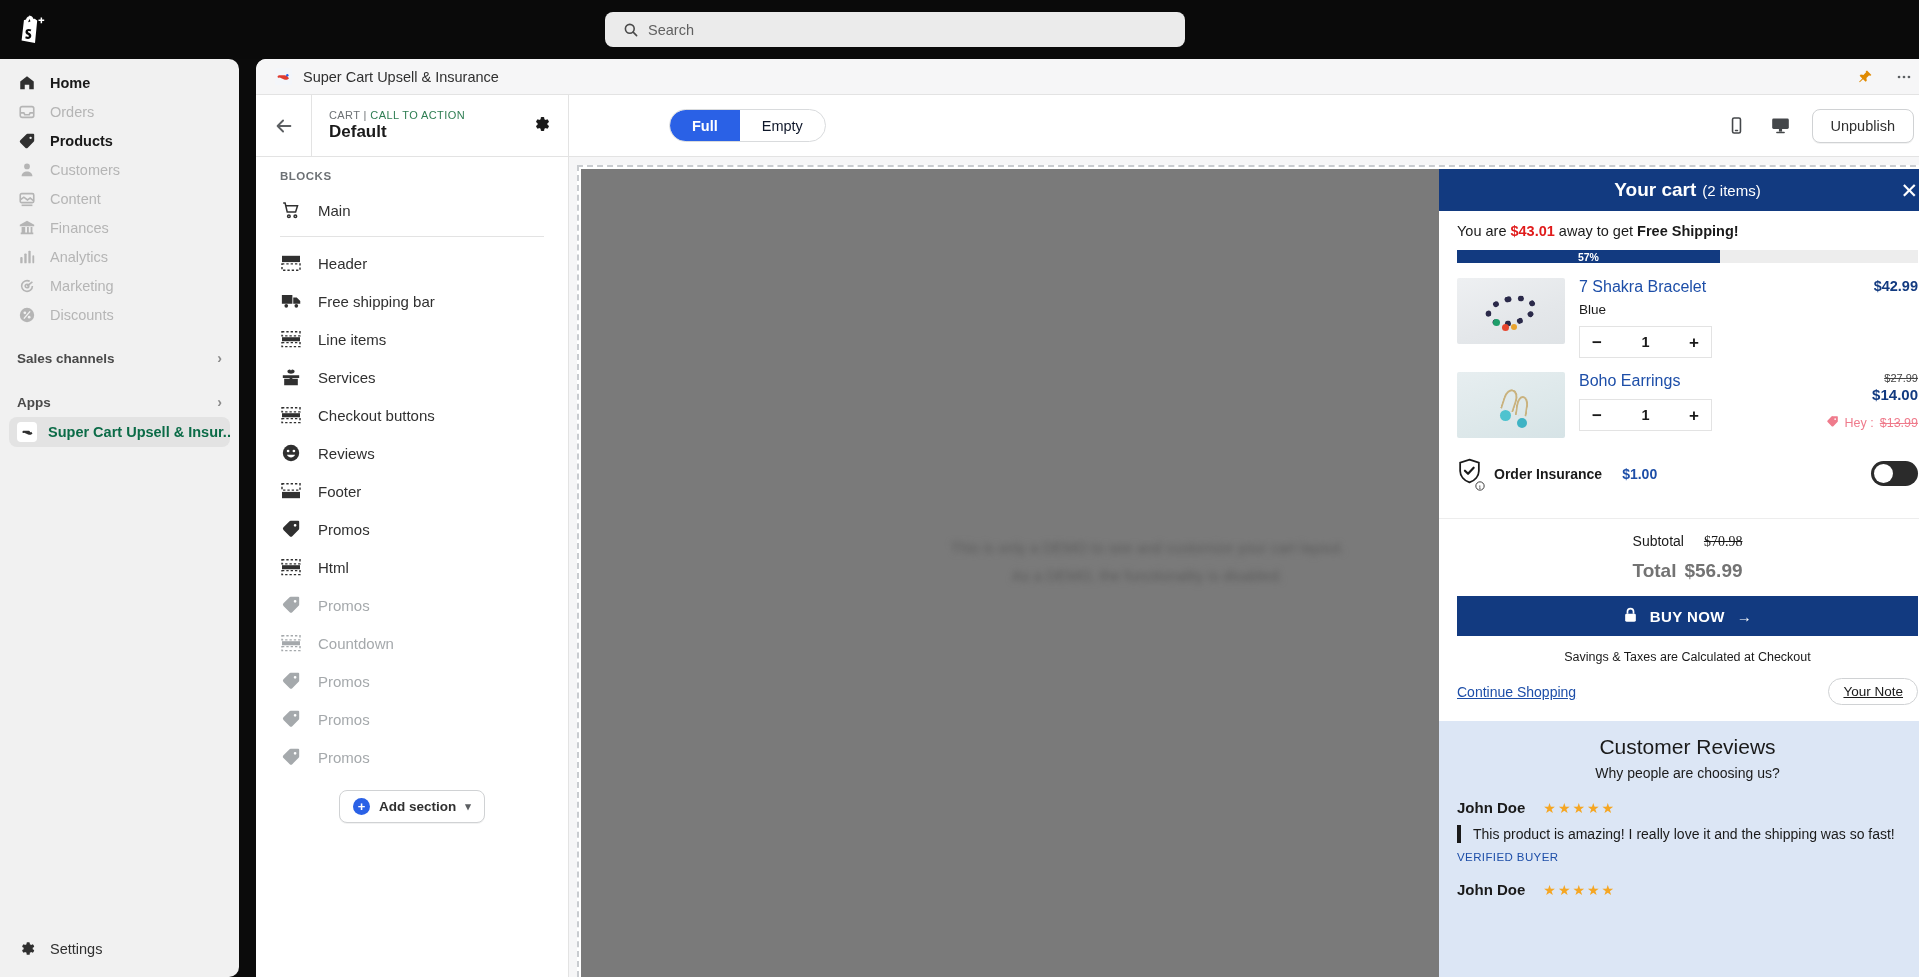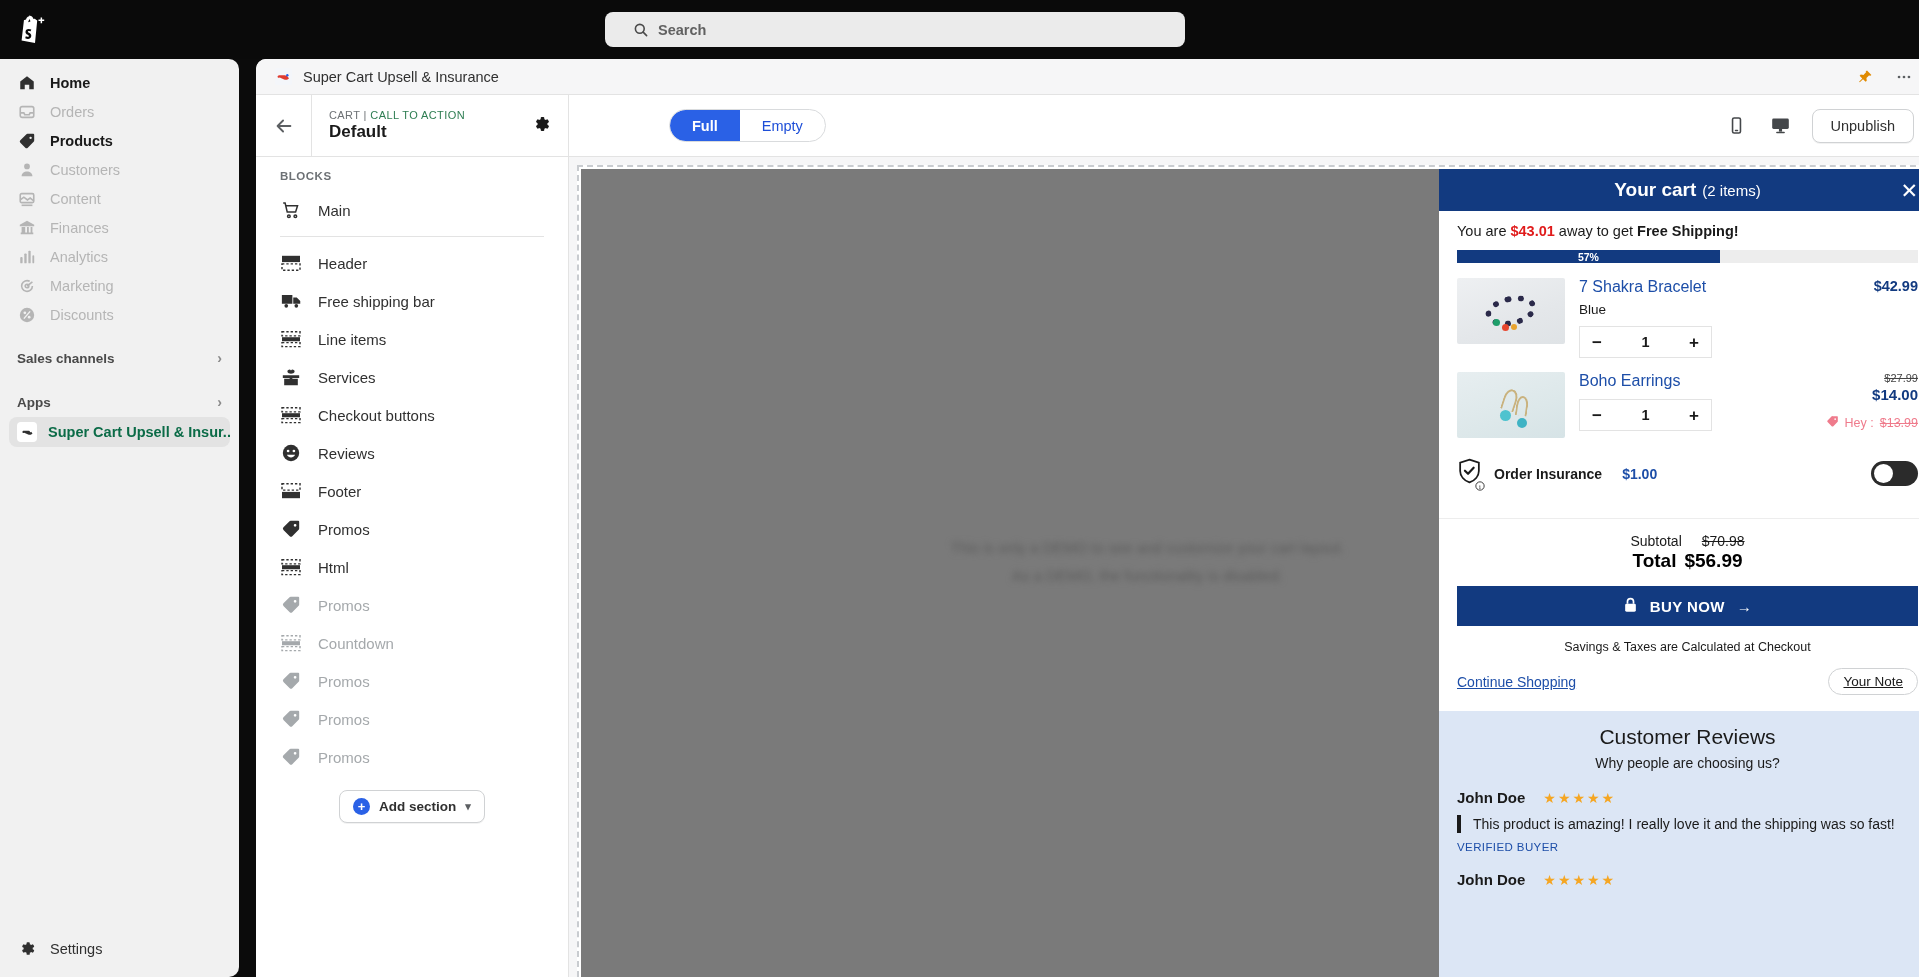--- a/index.html
+++ b/index.html
@@ -14,21 +14,21 @@
   .topbar {
     position: absolute; top: 0; left: 0; width: 1919px; height: 59px;
     background: #0a0a0a; display: flex; align-items: center;
   }
   .logo-wrap {
     width: 59px; height: 59px; display: flex; align-items: center; justify-content: center;
   }
   .search-box {
     position: absolute; left: 605px; top: 12px; width: 580px; height: 35px;
     background: #ebebeb; border-radius: 8px; display: flex; align-items: center;
-    padding: 0 28px; gap: 9px; cursor: text; font-weight: bold;
+    padding: 0 18px; gap: 9px; cursor: text;
   }
   .search-box .ph { color: #616161; font-size: 14.5px; }
 
   
   .leftnav {
     position: absolute; left: 0; top: 59px; width: 239px; height: 918px;
     background: #f1f1f1; border-top-right-radius: 10px; border-bottom-right-radius: 10px;
     padding-top: 9px;
   }
   .nav-item {
@@ -95,21 +95,21 @@
   .tb-eyebrow { font-size: 11px; letter-spacing: .4px; color: #6d7175; }
   .tb-eyebrow .cta { color: #2e7d52; }
   .tb-name { font-size: 17px; font-weight: 700; color: #1a1a1a; margin-top: 1px; }
 
   .seg {
     margin-left: 100px; display: inline-flex; border: 1px solid #d9dbdd;
     border-radius: 20px; overflow: hidden; height: 33px; background: #fff;
   }
   .seg div {
     padding: 0 22px; display: flex; align-items: center; font-size: 14.5px;
-    cursor: pointer; color: #1d4ed8;
+    cursor: pointer; color: #0f172a;
   }
   .seg .on { background: #2a61e6; color: #fff; font-weight: 700; border-radius: 20px 0 0 20px; }
 
   .tb-right { margin-left: auto; display: flex; align-items: center; gap: 18px; padding-right: 22px; }
   .dev-btn { cursor: pointer; display:flex; align-items:center; justify-content:center; width:26px; height:26px;}
   .unpublish {
     border: 1px solid #d0d2d4; border-radius: 8px; background: #fff;
     padding: 8px 18px; font-size: 14.5px; color: #303030; cursor: pointer;
     box-shadow: 0 1px 0 rgba(0,0,0,.05);
   }
@@ -240,22 +240,22 @@
     margin-left: auto; width: 47px; height: 25px; border-radius: 14px; background: #2b2b2b;
     position: relative; cursor: pointer;
   }
   .toggle .knob {
     position: absolute; left: 3px; top: 3px; width: 19px; height: 19px; border-radius: 50%;
     background: #fff;
   }
 
   .totals { text-align: center; padding: 14px 18px 0 18px; }
   .sub-row { font-size: 14px; color: #1a1a1a; }
-  .sub-row s { margin-left: 20px; }
-  .tot-row { margin-top: 1px; font-size: 19px; font-weight: 700; color: #000000; }
+  .sub-row s { margin-left: 20px; font-family: Liberation Serif, serif; }
+  .tot-row { margin-top: 10px; font-size: 19px; font-weight: 700; color: #737373; }
   .tot-row .v { margin-left: 8px; }
   .buy {
     margin: 14px 18px 0 18px; height: 40px; background: #123a80; color: #fff;
     display: flex; align-items: center; justify-content: center; gap: 12px;
     font-size: 15px; font-weight: 700; letter-spacing: .4px; cursor: pointer;
   }
   .savings { text-align: center; font-size: 12.5px; color: #1a1a1a; padding: 14px 18px 0 18px; }
   .footer-row {
     display: flex; align-items: center; justify-content: space-between;
     padding: 14px 18px 16px 18px;

